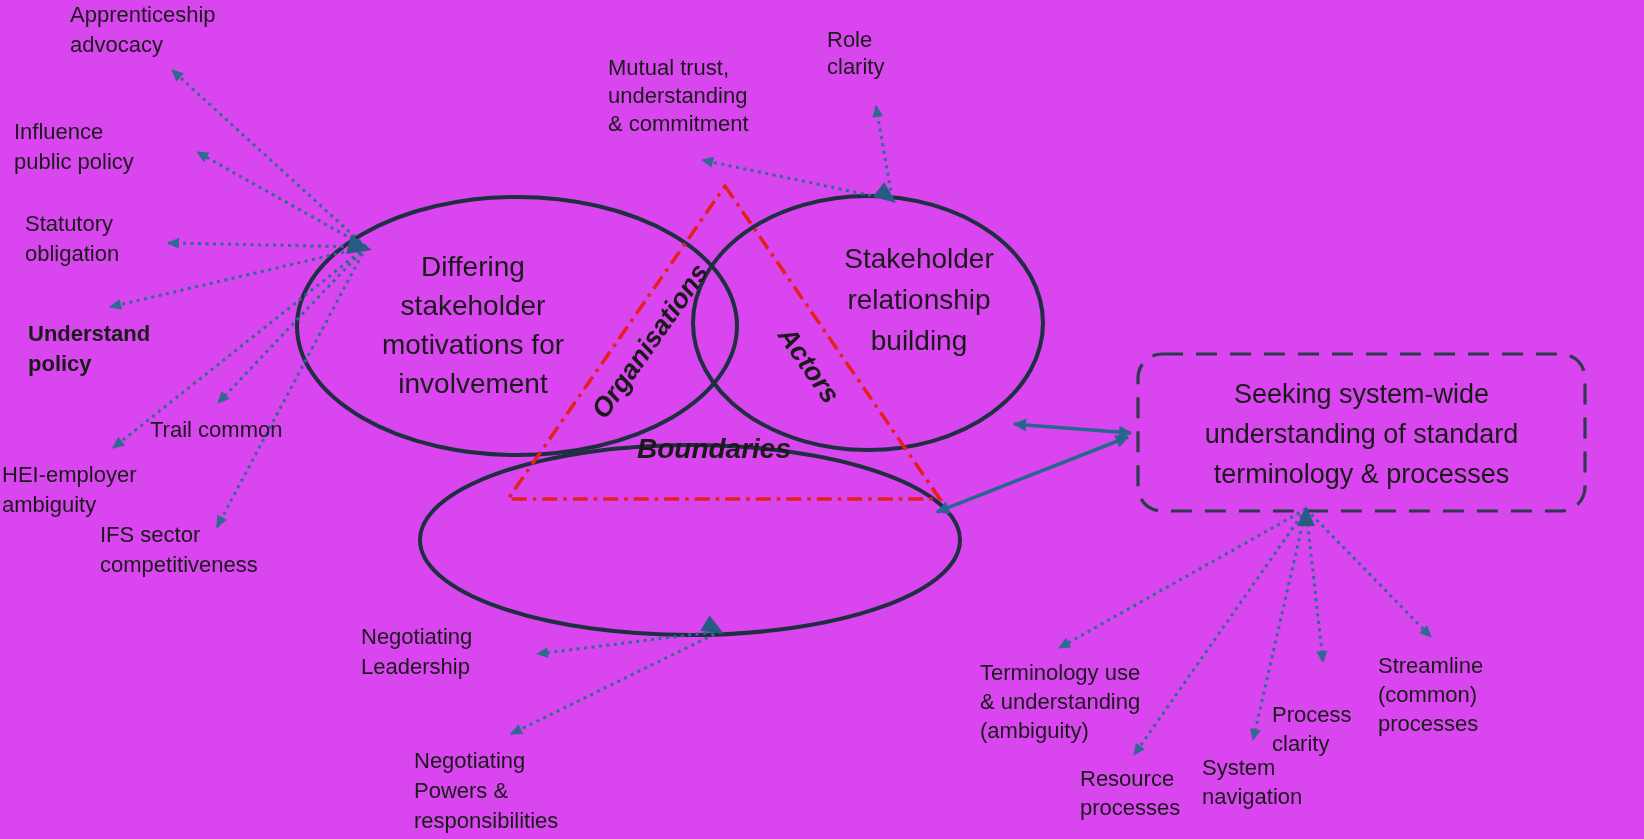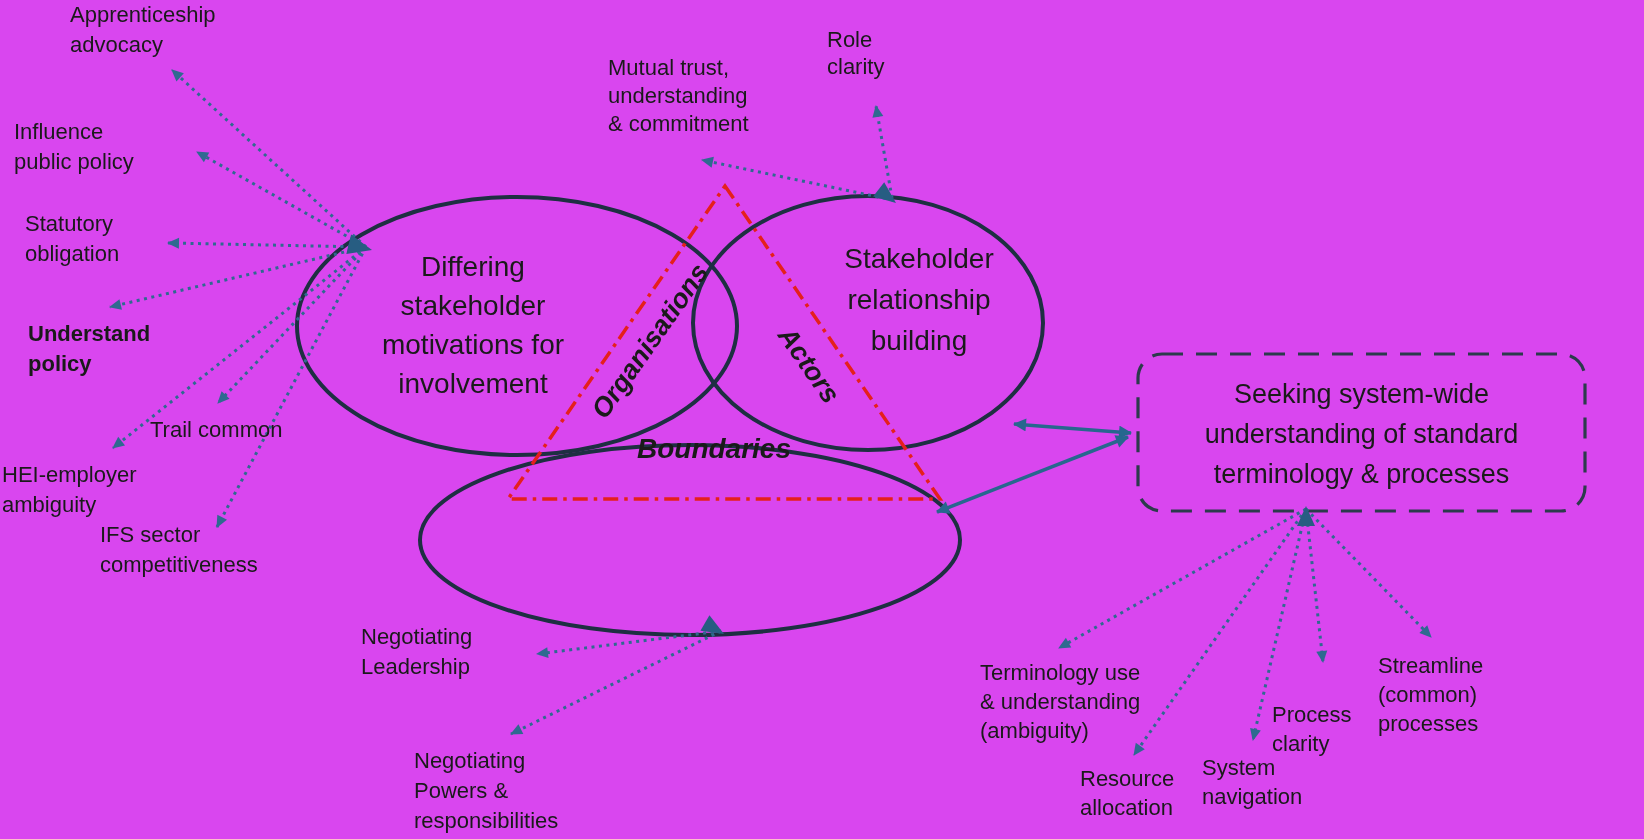--- a/index.html
+++ b/index.html
@@ -105,21 +105,21 @@
   <div class="lbl" style="left:361px;top:622px;">Negotiating
 Leadership</div>
   <div class="lbl" style="left:414px;top:746px;">Negotiating
 Powers &amp;
 responsibilities</div>
 
   <div class="lbl" style="left:980px;top:658px;line-height:29px;">Terminology use
 &amp; understanding
 (ambiguity)</div>
   <div class="lbl" style="left:1080px;top:764px;line-height:29px;">Resource
-allocation</div>
+processes</div>
   <div class="lbl" style="left:1202px;top:753px;line-height:29px;">System
 navigation</div>
   <div class="lbl" style="left:1272px;top:676px;line-height:29px;margin-top:24px;">Process
 clarity</div>
   <div class="lbl" style="left:1378px;top:651px;line-height:29px;">Streamline
 (common)
 processes</div>
 
   <div class="lbl center ellipse-lbl" style="left:283px;top:247px;width:380px;">Differing
 stakeholder

